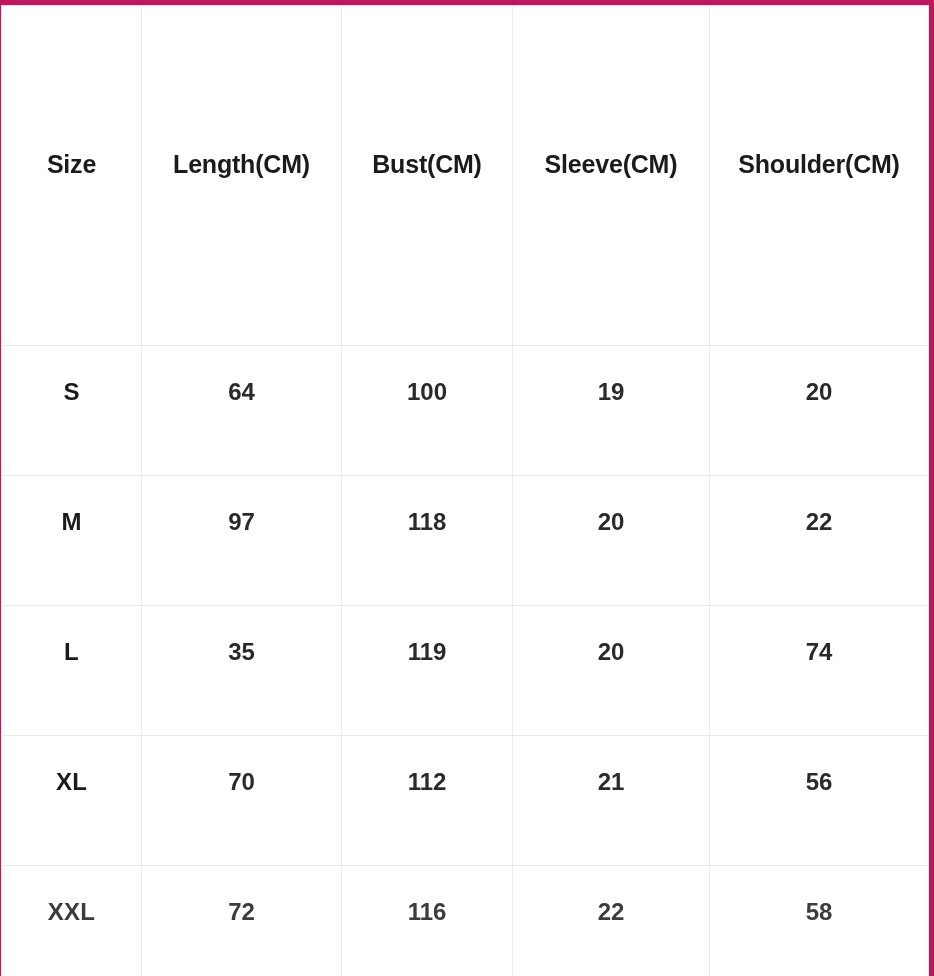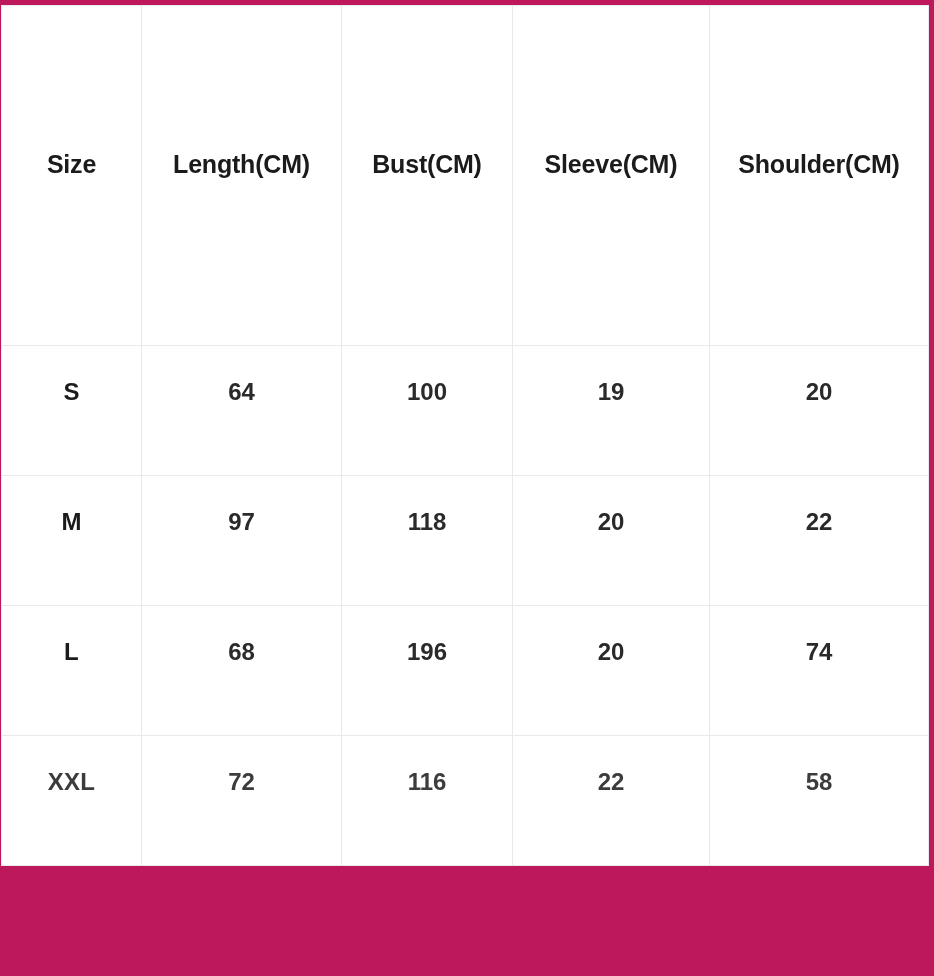--- a/index.html
+++ b/index.html
@@ -130,24 +130,31 @@
       </tr>
       <tr class="row-m">
         <td class="cell-size">M</td>
         <td class="cell-value">97</td>
         <td class="cell-value">118</td>
         <td class="cell-value">20</td>
         <td class="cell-value">22</td>
       </tr>
       <tr class="row-l">
         <td class="cell-size">L</td>
-        <td class="cell-value">68</td>
-        <td class="cell-value">196</td>
+        <td class="cell-value">35</td>
+        <td class="cell-value">119</td>
         <td class="cell-value">20</td>
         <td class="cell-value">74</td>
+      </tr>
+      <tr class="row-xl">
+        <td class="cell-size">XL</td>
+        <td class="cell-value">70</td>
+        <td class="cell-value">112</td>
+        <td class="cell-value">21</td>
+        <td class="cell-value">56</td>
       </tr>
       <tr class="row-xxl row-last">
         <td class="cell-size">XXL</td>
         <td class="cell-value">72</td>
         <td class="cell-value">116</td>
         <td class="cell-value">22</td>
         <td class="cell-value">58</td>
       </tr>
     </tbody>
   </table>

